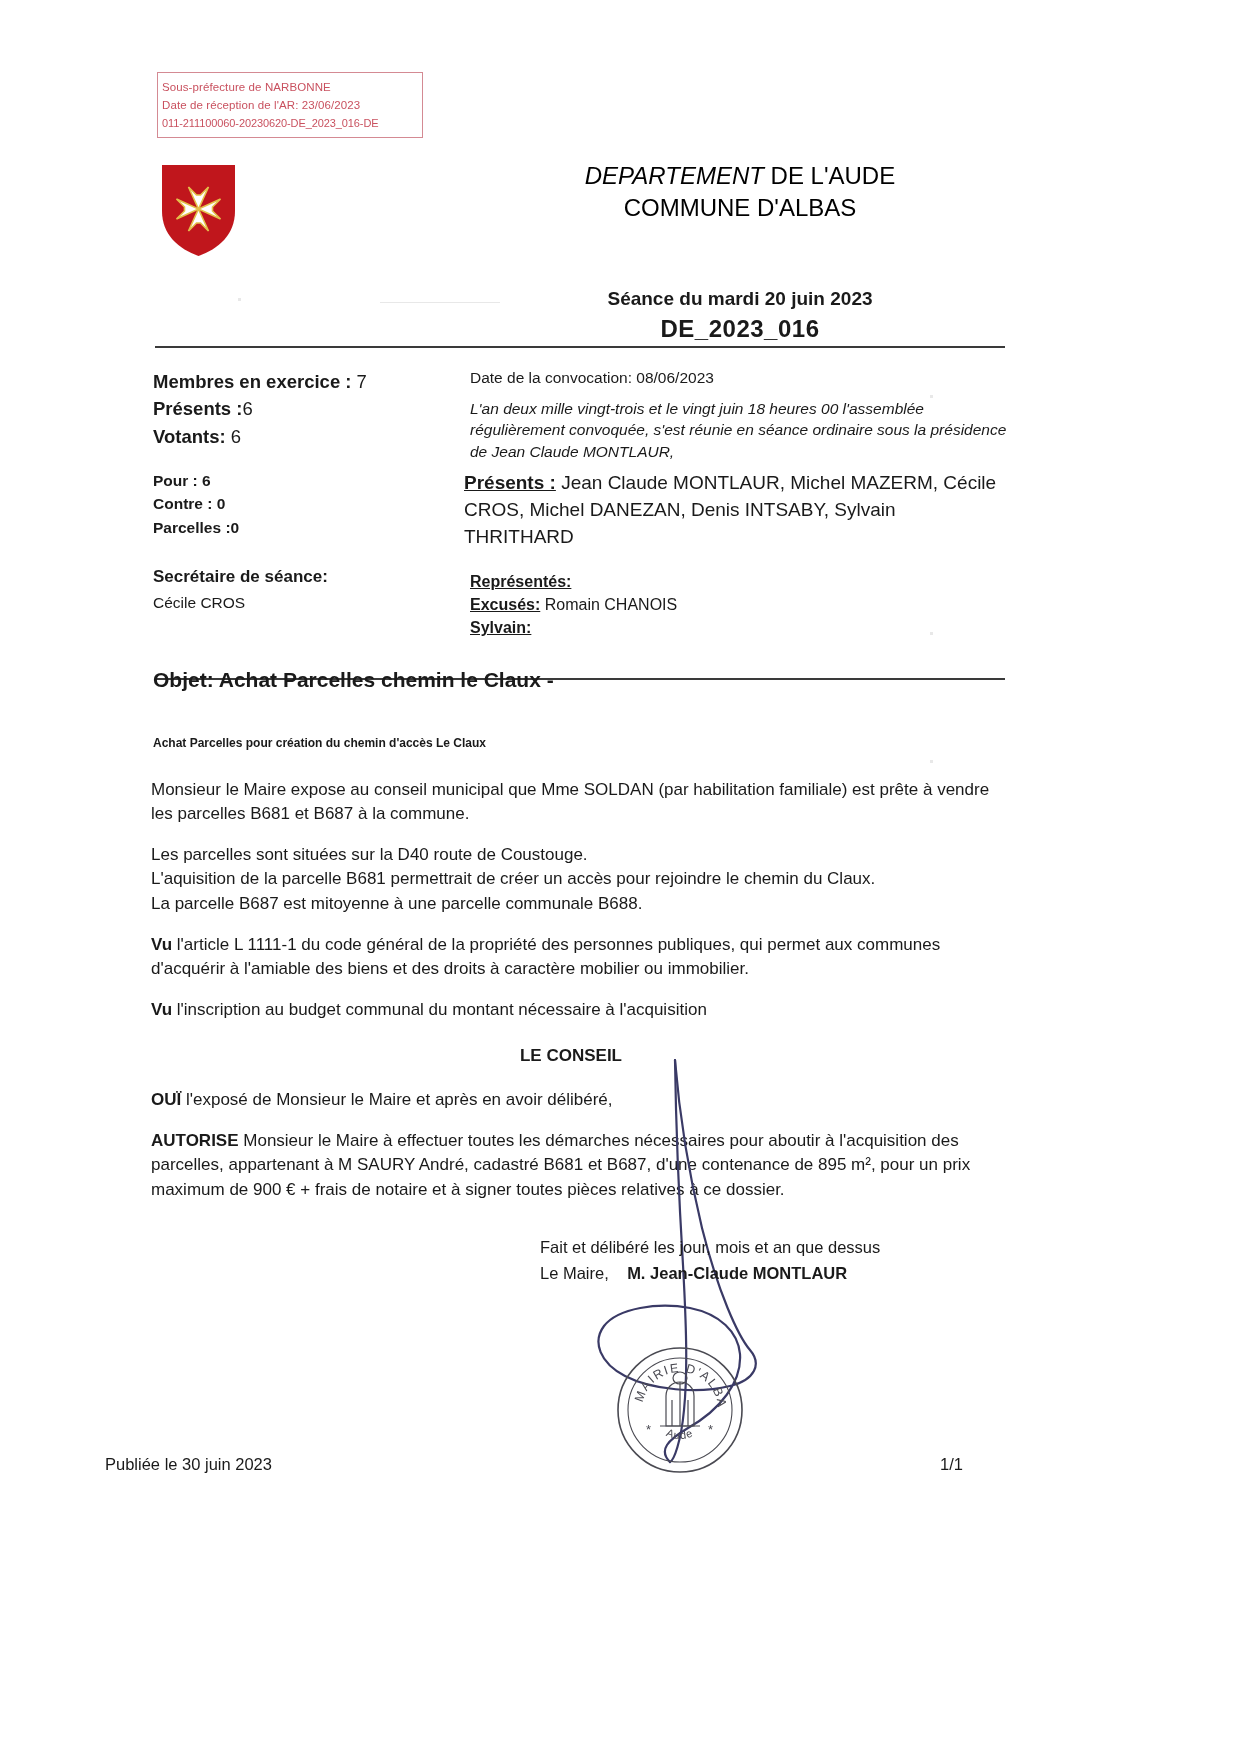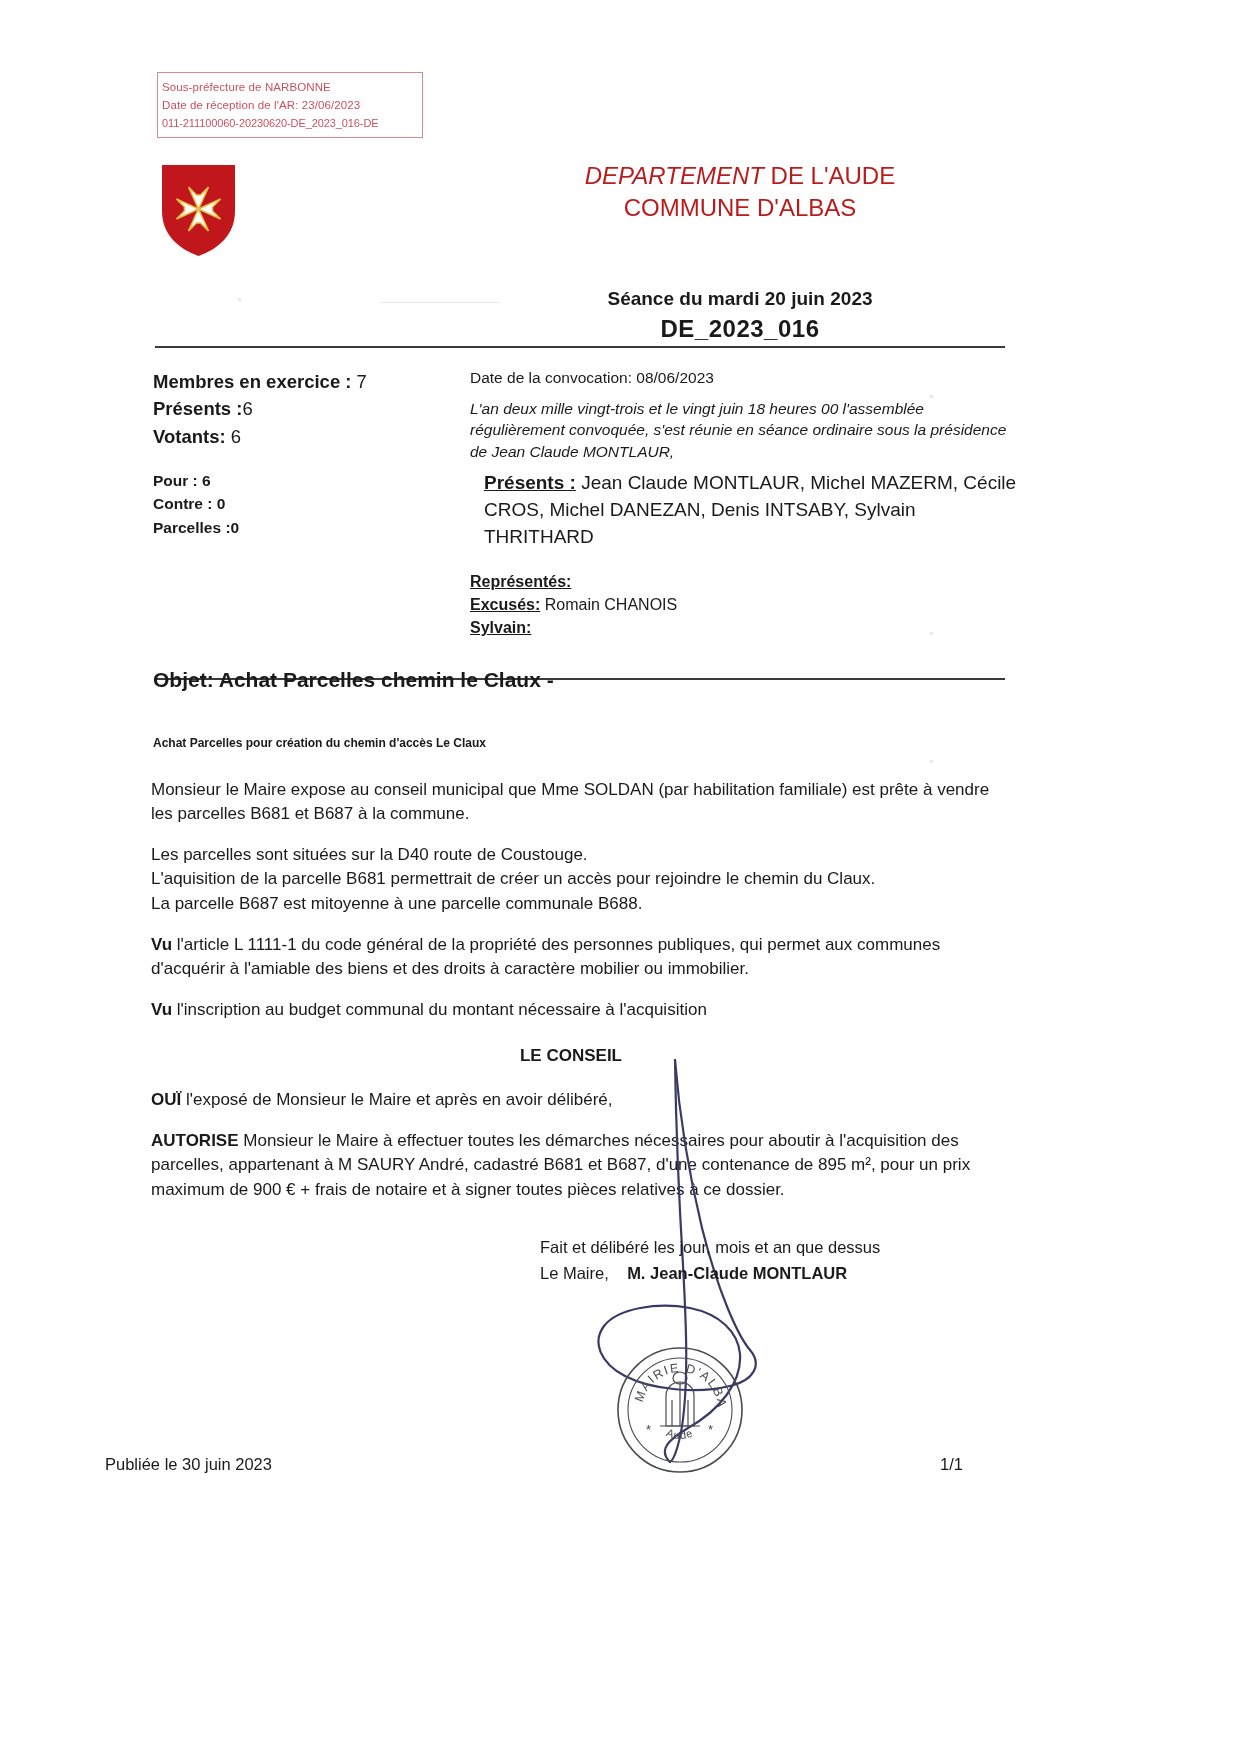--- a/index.html
+++ b/index.html
@@ -47,21 +47,21 @@
 
   
   .dept-block {
     position: absolute;
     left: 470px;
     top: 160px;
     width: 540px;
     text-align: center;
     font-size: 24px;
     line-height: 1.32;
-    color: #b91c1c;
+    color: #000000;
   }
   .dept-block .italic { font-style: italic; }
 
   .seance {
     position: absolute;
     left: 470px;
     top: 288px;
     width: 540px;
     text-align: center;
     font-size: 19px;
@@ -109,21 +109,21 @@
     top: 368px;
     width: 540px;
     font-size: 15.5px;
     line-height: 1.35;
   }
   .conv-date { margin-bottom: 9px; }
   .conv-text { font-style: italic; line-height: 1.38; }
 
   .presents-block {
     position: absolute;
-    left: 484px;
+    left: 464px;
     top: 470px;
     width: 545px;
     font-size: 19px;
     line-height: 1.42;
   }
   .presents-block .lbl {
     font-weight: bold;
     text-decoration: underline;
   }
 
@@ -277,20 +277,24 @@
         <b>Pour : </b><b>6</b>
       </div>
       <div>
         <b>Contre : </b><b>0</b>
       </div>
       <div>
         <b>Parcelles :</b><b>0</b>
       </div>
     </div>
 
+    <div class="secretaire">
+      <div><b>Secrétaire de séance:</b></div>
+      <div class="name">Cécile CROS</div>
+    </div>
   </div>
 
   <div class="right-col">
     <div class="conv-date">Date de la convocation: 08/06/2023</div>
     <div class="conv-text">L'an deux mille vingt-trois et le vingt juin 18 heures 00 l'assemblée régulièrement convoquée, s'est réunie en séance ordinaire sous la présidence de Jean Claude MONTLAUR,</div>
   </div>
 
   <div class="presents-block">
     <span class="lbl">Présents :</span><span> Jean Claude MONTLAUR, Michel MAZERM, Cécile CROS, Michel DANEZAN, Denis INTSABY, Sylvain THRITHARD</span>
   </div>

